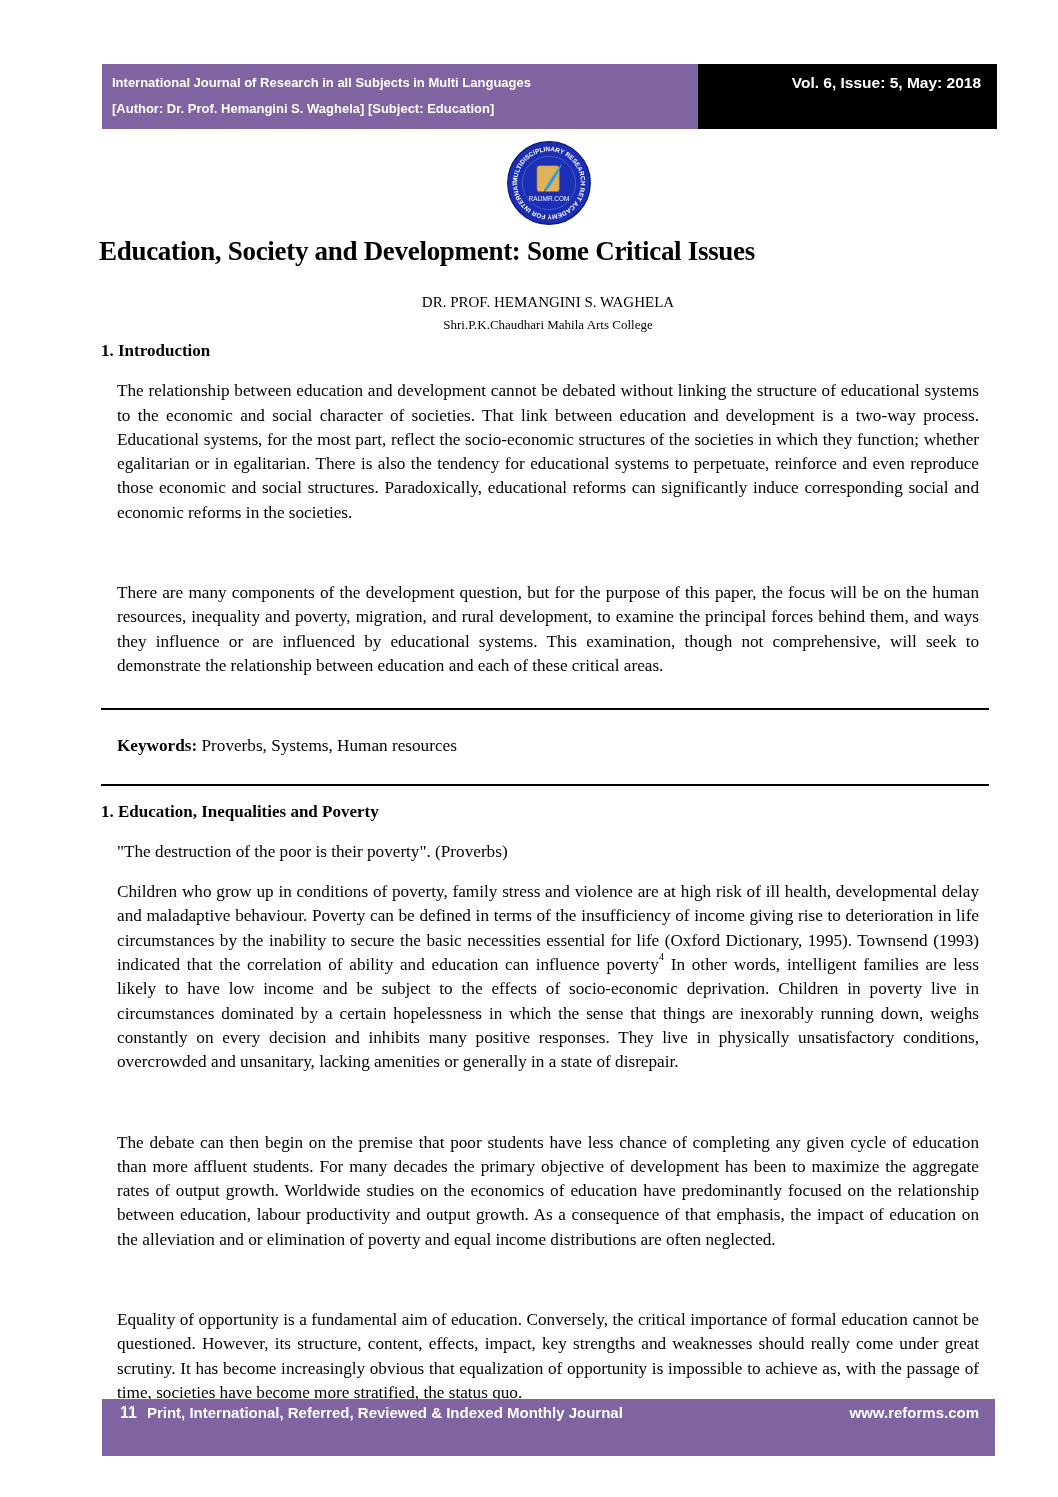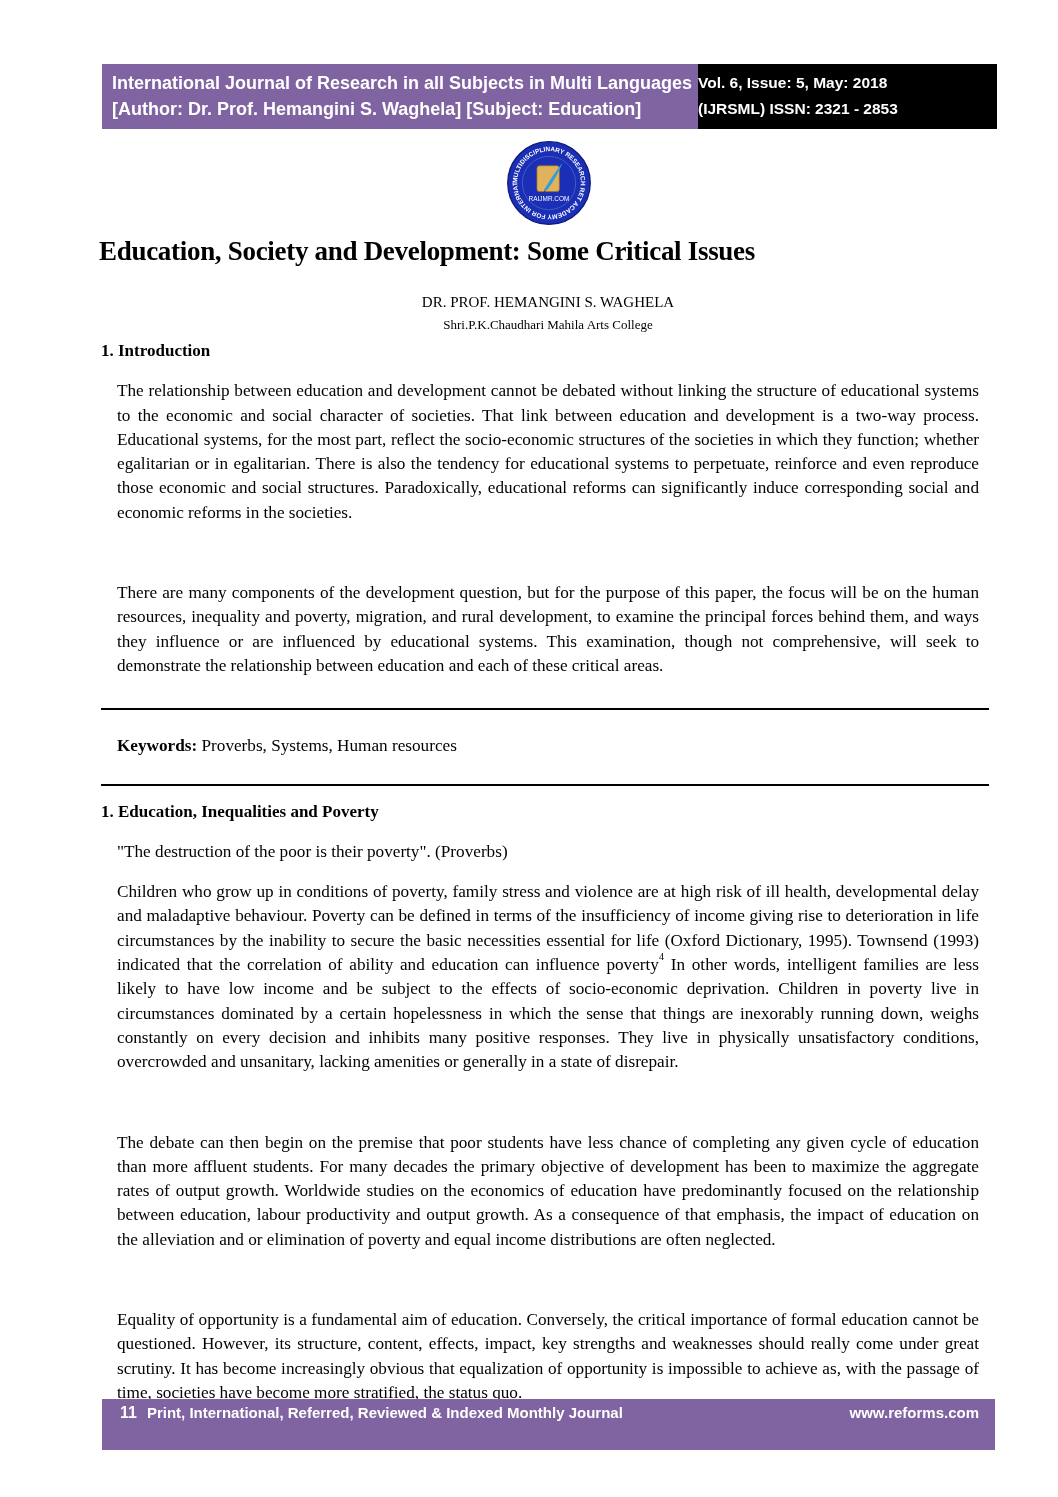--- a/index.html
+++ b/index.html
@@ -1,47 +1,46 @@
 <!DOCTYPE html>
 <html><head>
 <meta charset="utf-8">
 <style>
   html, body { margin: 0; padding: 0; background: #ffffff; }
   body { width: 1058px; height: 1497px; position: relative; overflow: hidden; }
   .header-band { position: absolute; left: 102px; top: 64px; width: 895px; height: 65px; display: flex; }
-  .header-left { background: #8064a2; color: #fff; width: 596px; padding: 6px 0 0 10px; box-sizing: border-box; font-family: "Liberation Sans", sans-serif; font-weight: bold; font-size: 18px; line-height: 26px; }
-  .header-right { background: #000; color: #fff; flex: 1; padding: 6px 16px 0 0; box-sizing: border-box; font-family: "Liberation Sans", sans-serif; font-weight: bold; font-size: 15.5px; line-height: 26px; }
+  .header-left { background: #8064a2; color: #fff; width: 596px; padding: 6px 0 0 10px; box-sizing: border-box; font-family: "Liberation Sans", sans-serif; font-weight: bold; font-size: 13px; line-height: 26px; }
+  .header-right { background: #000; color: #fff; flex: 1; padding: 6px 16px 0 0; box-sizing: border-box; text-align: right; font-family: "Liberation Sans", sans-serif; font-weight: bold; font-size: 15.5px; line-height: 26px; }
   .logo { position: absolute; left: 506px; top: 140px; width: 86px; height: 86px; }
   .title { position: absolute; left: 0; width: 854px; top: 236px; text-align: center; font-family: "Liberation Serif", serif; font-weight: bold; font-size: 27px; letter-spacing: -0.3px; }
   .author { position: absolute; left: 0; width: 1096px; top: 294px; text-align: center; font-family: "Liberation Serif", serif; font-size: 15px; }
   .affil { position: absolute; left: 0; width: 1096px; top: 317px; text-align: center; font-family: "Liberation Serif", serif; font-size: 13px; }
   .content { position: absolute; left: 101px; top: 339px; width: 894px; font-family: "Liberation Serif", serif; font-size: 17.2px; line-height: 24.3px; color: #000; }
   .content p { margin: 16px; text-align: justify; }
   .content .gap { height: 24px; }
   .content h2 { font-size: 17px; font-weight: bold; margin: 0; line-height: 24.3px; }
   .rule { border: 0; border-top: 2px solid #000; margin: 0; width: 888px; }
   .kw-label { font-weight: bold; }
   sup { font-size: 10px; vertical-align: 10px; line-height: 0; }
-  .footer { position: absolute; left: 102px; top: 1399px; width: 893px; height: 51px; background: #8064a2; color: #fff; font-family: "Liberation Sans", sans-serif; font-weight: bold; font-size: 15px; }
+  .footer { position: absolute; left: 102px; top: 1399px; width: 893px; height: 57px; background: #8064a2; color: #fff; font-family: "Liberation Sans", sans-serif; font-weight: bold; font-size: 15px; }
   .footer .l1 { position: absolute; left: 18px; top: 5px; }
   .footer .l1 .pg { margin-right: 10px; font-size: 16px; }
   .footer .url { position: absolute; right: 16px; top: 5px; }
   .footer .l2 { position: absolute; left: 0; width: 893px; top: 28px; text-align: center; }
 </style>
 </head>
 <body>
 
 <div class="header-band">
   <div class="header-left">
     <div>International Journal of Research in all Subjects in Multi Languages</div>
     <div>[Author: Dr. Prof. Hemangini S. Waghela] [Subject: Education]</div>
   </div>
   <div class="header-right">
     <div>Vol. 6, Issue: 5, May: 2018</div>
-    <div>(IJRSML)  ISSN: 2321 - 2853</div>
   </div>
 </div>
 
 <svg class="logo" viewBox="0 0 100 100">
   <defs>
     <path id="ringpath" d="M50,50 m-37,0 a37,37 0 1,1 74,0 a37,37 0 1,1 -74,0"></path>
   </defs>
   <circle cx="50" cy="50" r="48" fill="#1a2fb5" stroke="#0d1a7a" stroke-width="1.5"></circle>
   <circle cx="50" cy="50" r="31" fill="#1a2fb5" stroke="#6f7fd8" stroke-width="0.6"></circle>
   <text font-family="Liberation Sans, sans-serif" font-size="7.5" fill="#fff" font-weight="bold">

